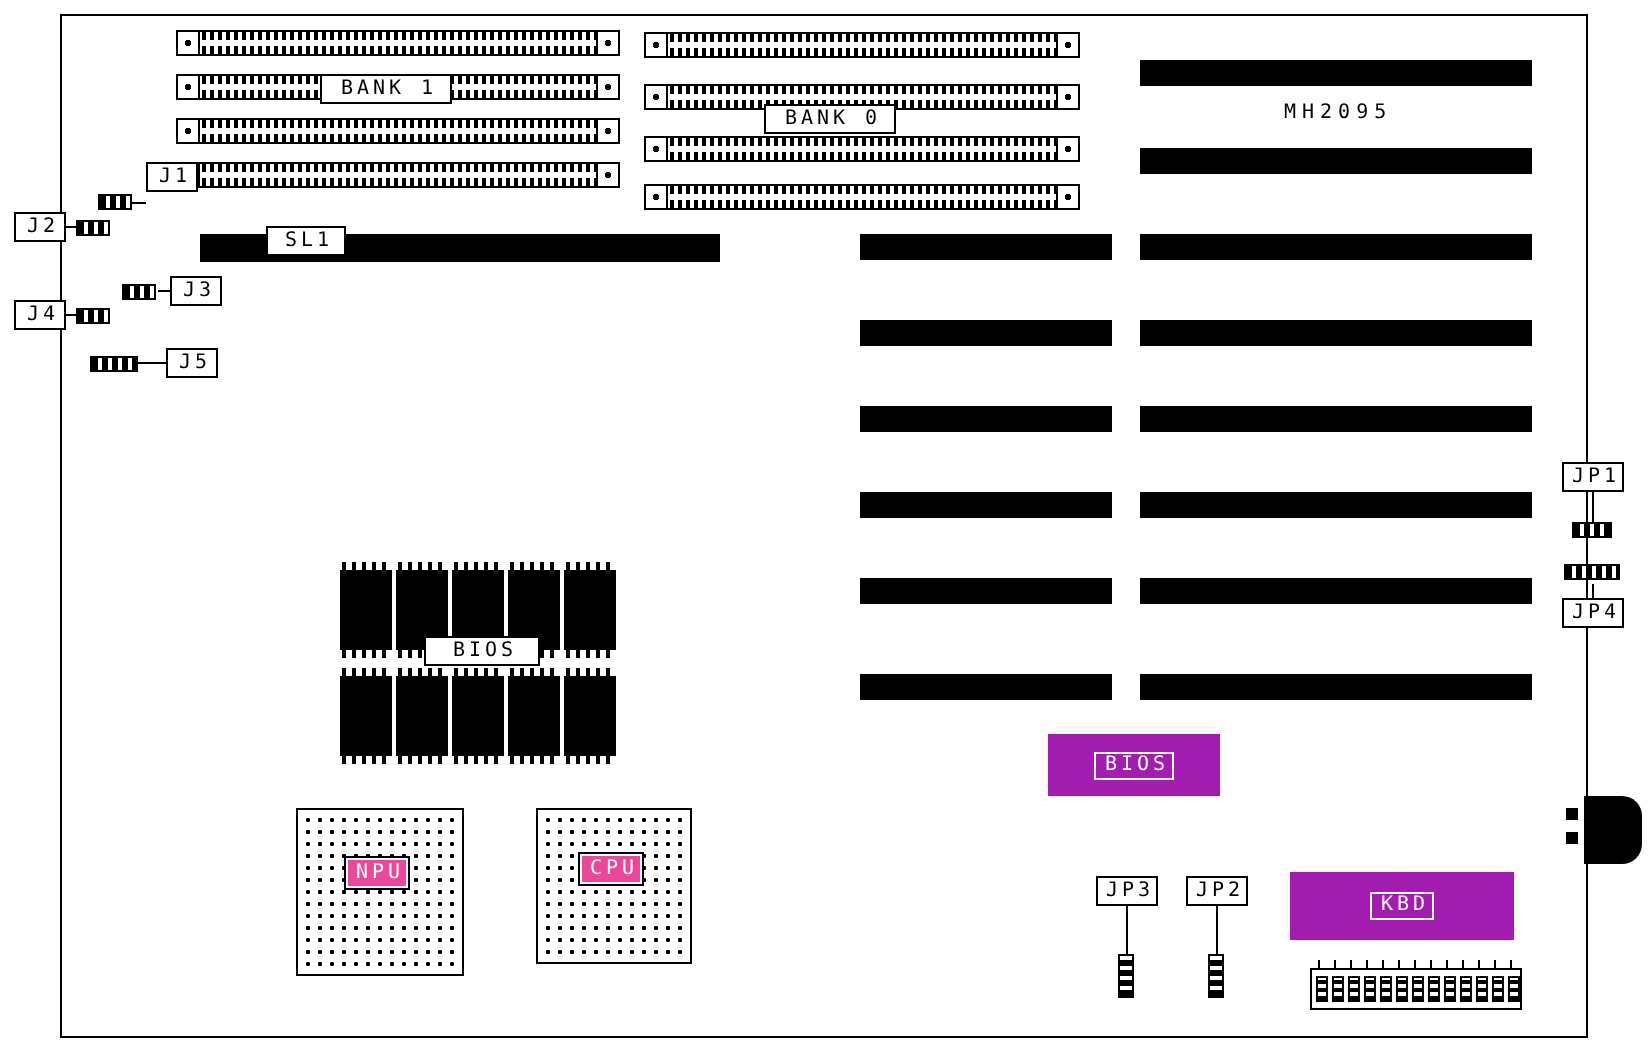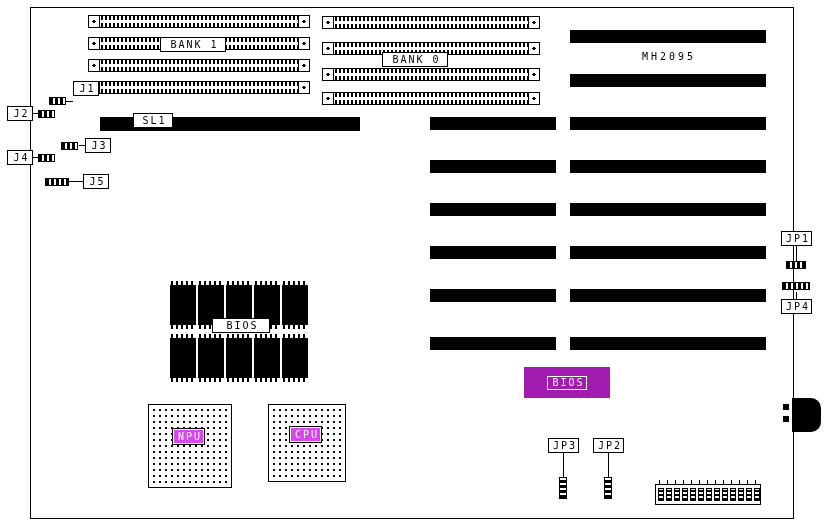--- a/index.html
+++ b/index.html
@@ -15,21 +15,21 @@
   .simm::before, .simm::after { content:""; position:absolute; top:-1px; bottom:-1px; width:10px;
     border:1px solid #000;
     background-image: radial-gradient(circle at center, #000 1.5px, #fff 1.6px); background-color:#fff; }
   .simm::before { left:-1px; } .simm::after { right:-1px; }
 
   .bar { position:absolute; height:13px; background:#000; }
 
   .lbl { position:absolute; z-index:3; background:#fff; border:1px solid #000; color:#000;
     font-size:10px; line-height:13px; letter-spacing:2px; padding:0 1px 0 4px; text-align:center; white-space:nowrap; }
   .txt { position:absolute; z-index:3; color:#000; font-size:10px; letter-spacing:3px; white-space:nowrap; }
-  .darklbl { position:absolute; z-index:3; background:#d946ef; color:#fff; border:1px solid #fff;
+  .darklbl { position:absolute; z-index:3; background:#ec4899; color:#fff; border:1px solid #fff;
     box-shadow:0 0 0 1px #000; font-size:10px; line-height:13px; letter-spacing:2px;
     padding:0 1px 0 4px; text-align:center; white-space:nowrap; }
 
   .blkrect { position:absolute; background:#a21caf; display:flex; align-items:center; justify-content:center; }
   .wbox { color:#fff; border:1px solid #fff; font-size:10px; line-height:12px; letter-spacing:2px; padding:0 1px 0 4px; white-space:nowrap; }
 
   
   .jh { position:absolute; height:8px; border:1px solid #000;
     background:repeating-linear-gradient(90deg, #000 0 3px, #fff 3px 5px); }
   .jv { position:absolute; width:8px; border:1px solid #000;
@@ -130,20 +130,23 @@
   <div class="pga" style="left:148px;top:404px;width:84px;height:84px"></div>
   <div class="darklbl" style="left:173px;top:429px">NPU</div>
 
   <div class="pga" style="left:268px;top:404px;width:78px;height:78px"></div>
   <div class="darklbl" style="left:290px;top:427px">CPU</div>
 
   <div class="blkrect" style="left:524px;top:367px;width:86px;height:31px">
     <span class="wbox">BIOS</span>
   </div>
 
+  <div class="blkrect" style="left:645px;top:436px;width:112px;height:34px">
+    <span class="wbox">KBD</span>
+  </div>
 
   <div class="lbl" style="left:548px;top:438px;min-width:31px">JP3</div>
   <div class="ln" style="left:563px;top:453px;width:1px;height:24px"></div>
   <div class="jv" style="left:559px;top:477px;height:22px"></div>
 
   <div class="lbl" style="left:593px;top:438px;min-width:31px">JP2</div>
   <div class="ln" style="left:608px;top:453px;width:1px;height:24px"></div>
   <div class="jv" style="left:604px;top:477px;height:22px"></div>
 
   <div class="lbl" style="left:781px;top:231px;min-width:31px">JP1</div>

